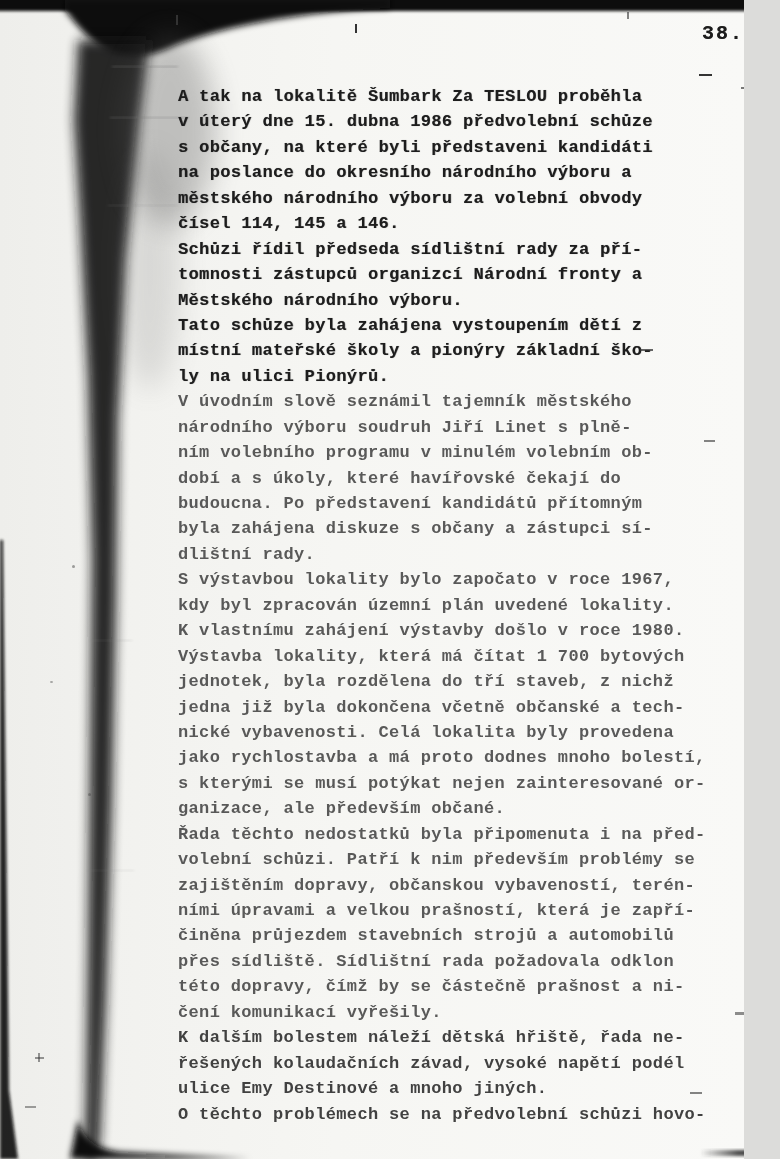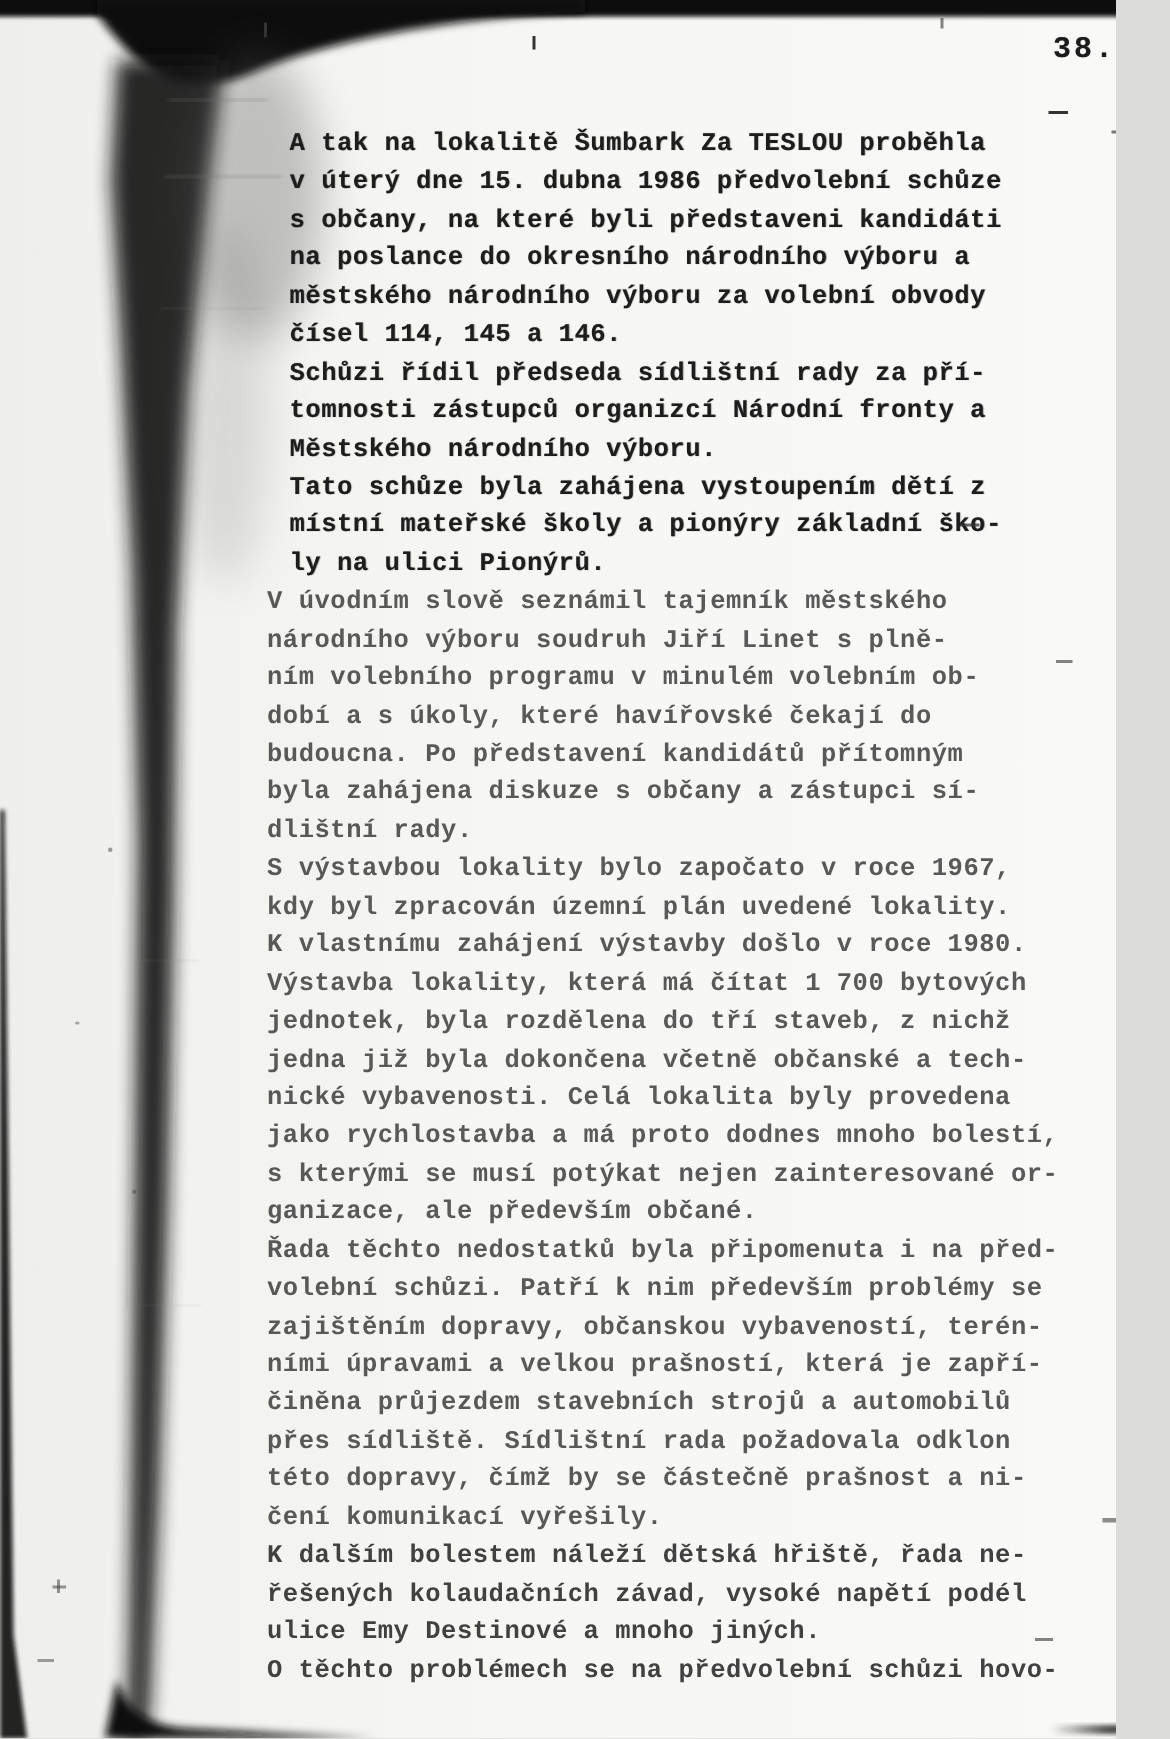--- a/index.html
+++ b/index.html
@@ -25,21 +25,21 @@
     letter-spacing: 2px; color: #1c1c1c;
     text-shadow: 0 0 0.6px rgba(20,20,20,0.6);
   }
   .textblock {
     position: absolute; left: 178px; top: 84px;
     font-size: 17px; line-height: 25.45px;
     letter-spacing: 0.35px; white-space: pre;
     font-weight: bold;
   }
   .line { height: 25.45px; }
-  .tone-dark  { color: #1d1d1d; text-shadow: 0.4px 0.3px 0.7px rgba(25,25,25,0.55); margin-left: 15px; }
+  .tone-dark  { color: #1d1d1d; text-shadow: 0.4px 0.3px 0.7px rgba(25,25,25,0.55); }
   .tone-mid   { color: #323232; opacity: 0.92; filter: blur(0.28px); }
   .tone-light { color: #3e3e3e; opacity: 0.85; filter: blur(0.42px); }
   .artifacts span {
     position: absolute; display: block;
     background: #333;
   }
 </style>
 </head>
 <body>
 

